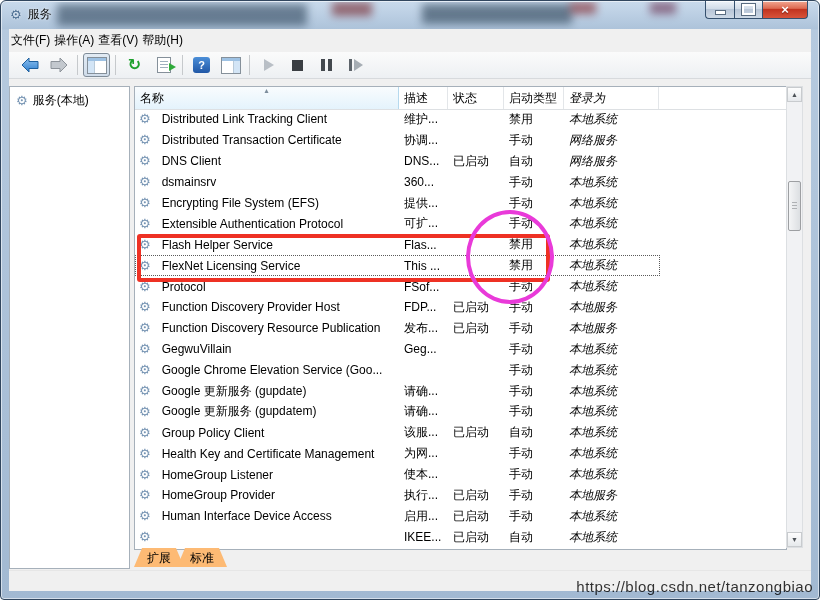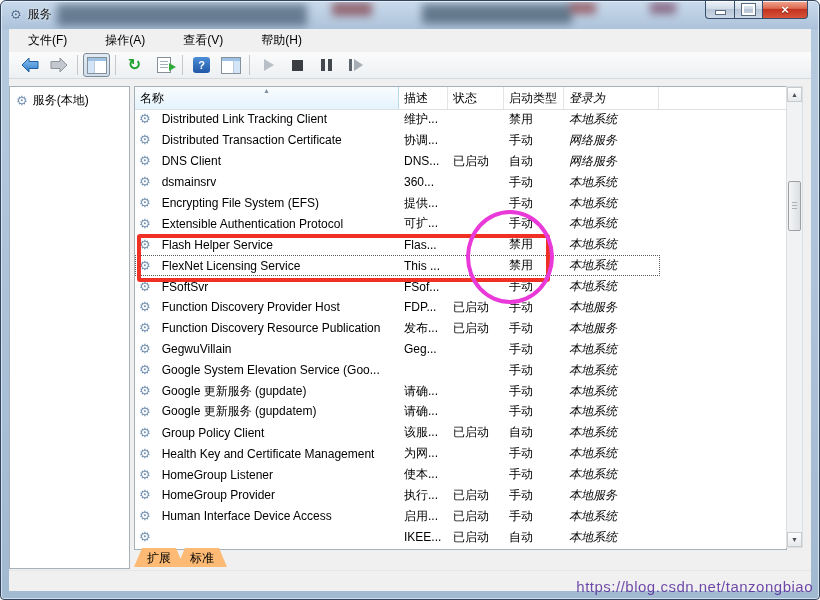--- a/index.html
+++ b/index.html
@@ -25,21 +25,21 @@
   .ctl.min{width:28px;border-right:none;border-radius:0 0 0 4px;}
   .ctl.max{width:27px;}
   .ctl.close{width:44px;border-left:none;border-radius:0 0 4px 0;
     background:linear-gradient(#f2a893 0%,#dd6950 44%,#c0311d 45%,#d8533a 100%);}
   .glyph-min{width:9px;height:3px;background:#fff;border:1px solid #5a6c80;margin-top:6px;}
   .glyph-max{width:9px;height:7px;background:transparent;border:2px solid #fff;outline:1px solid #5a6c80;}
   .glyph-close{color:#fff;font-weight:bold;font-size:13px;line-height:13px;text-shadow:0 1px 1px #7c1d10;}
   
   .client{position:absolute;left:9px;right:9px;top:29px;bottom:10px;background:#f0f0f0;z-index:2;}
   .menubar{height:23px;display:flex;align-items:center;background:#f0f0f0;}
-  .menu-item{padding:3px 19px;cursor:default;text-align:right;}
+  .menu-item{padding:3px 2px;cursor:default;text-align:right;}
   .toolbar{height:26px;display:flex;align-items:center;background:linear-gradient(#fbfbfb,#edf0f3);border-bottom:1px solid #d7dadd;padding-left:6px;}
   .tbtn{width:25px;height:22px;display:flex;align-items:center;justify-content:center;margin:0 1px;border:1px solid transparent;border-radius:3px;}
   .tbtn.pressed{border-color:#7f8c98;background:linear-gradient(#e2ebf4,#cfdcea);}
   .tsep{width:1px;height:20px;background:#c6c9cc;margin:0 4px;}
   .refresh-glyph{font-size:16px;font-weight:bold;color:#1fa12e;line-height:16px;}
   .help-glyph{width:17px;height:16px;border-radius:3px;background:linear-gradient(#4c8fd8,#2057a6);color:#fff;font-weight:bold;font-size:11px;display:flex;align-items:center;justify-content:center;}
   .winicon{width:18px;height:15px;border:1px solid #85909a;background:#fff;position:relative;}
   .winicon .bar{position:absolute;left:0;right:0;top:0;height:3px;background:#9ec2e4;}
   .winicon .col{position:absolute;left:0;top:3px;bottom:0;width:6px;background:#d3e5f6;border-right:1px solid #b9cad9;}
   .winicon .col.right{left:auto;right:0;border-right:none;border-left:1px solid #b9cad9;}
@@ -82,21 +82,21 @@
   .sthumb{position:absolute;left:1px;right:1px;top:94px;height:48px;background:linear-gradient(90deg,#f4f5f6,#dcdfe2);border:1px solid #9d9fa2;border-radius:2px;}
   .sthumb::after{content:"";position:absolute;left:3px;right:3px;top:50%;height:8px;transform:translateY(-50%);
     background:repeating-linear-gradient(180deg,#aeb1b4 0 1px,transparent 1px 3px);}
   
   .tabs{position:absolute;left:125px;top:469px;height:20px;display:flex;z-index:2;}
   .tab{position:relative;height:19px;padding:0 13px;display:flex;align-items:flex-end;background:#fdba74;
     clip-path:polygon(16% 0,84% 0,100% 100%,0 100%);filter:drop-shadow(0 0 1px #8a9096);margin-left:-7px;}
   .tab:first-child{margin-left:0;}
   .tab.active{z-index:3;}
   .statusbar{height:20px;background:#f0f0f0;border-top:1px solid #e6e6e6;}
-  .watermark{position:absolute;right:7px;bottom:5px;z-index:20;font-size:15px;color:#4c1d95;opacity:.8;letter-spacing:.5px;pointer-events:none;}
+  .watermark{position:absolute;right:7px;bottom:5px;z-index:20;font-size:15px;color:#000000;opacity:.8;letter-spacing:.5px;pointer-events:none;}
 </style>
 </head>
 <body>
 
 <div class="window">
   <div class="frame">
     <div class="blobs">
       <div class="blob b1"></div>
         <div class="blob b2"></div>
         <div class="blob b3"></div>
@@ -300,21 +300,21 @@
                 <span class="nm">FlexNet Licensing Service</span>
               </div>
               <div class="cell c-desc">This ...</div>
               <div class="cell c-status"></div>
               <div class="cell c-type">禁用</div>
               <div class="cell c-logon">本地系统</div>
             </div>
             <div class="row">
               <div class="cell c-name">
                 <span class="gear">⚙</span>
-                <span class="nm">FSoftSvr</span>
+                <span class="nm">Protocol</span>
               </div>
               <div class="cell c-desc">FSof...</div>
               <div class="cell c-status"></div>
               <div class="cell c-type">手动</div>
               <div class="cell c-logon">本地系统</div>
             </div>
             <div class="row">
               <div class="cell c-name">
                 <span class="gear">⚙</span>
                 <span class="nm">Function Discovery Provider Host</span>
@@ -340,21 +340,21 @@
                 <span class="nm">GegwuVillain</span>
               </div>
               <div class="cell c-desc">Geg...</div>
               <div class="cell c-status"></div>
               <div class="cell c-type">手动</div>
               <div class="cell c-logon">本地系统</div>
             </div>
             <div class="row">
               <div class="cell c-name">
                 <span class="gear">⚙</span>
-                <span class="nm">Google System Elevation Service (Goo...</span>
+                <span class="nm">Google Chrome Elevation Service (Goo...</span>
               </div>
               <div class="cell c-desc"></div>
               <div class="cell c-status"></div>
               <div class="cell c-type">手动</div>
               <div class="cell c-logon">本地系统</div>
             </div>
             <div class="row">
               <div class="cell c-name">
                 <span class="gear">⚙</span>
                 <span class="nm">Google 更新服务 (gupdate)</span>

